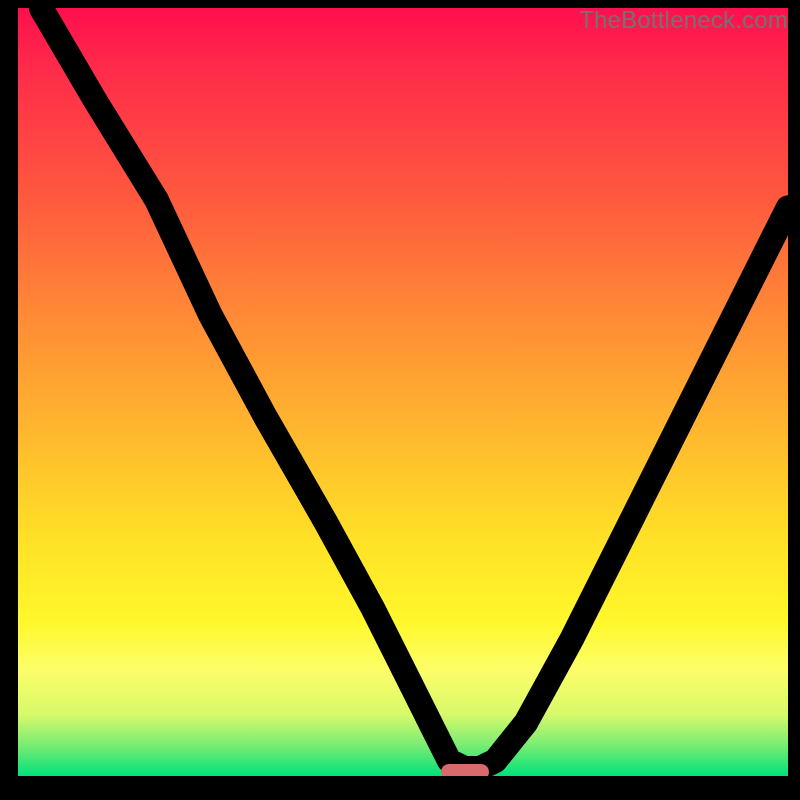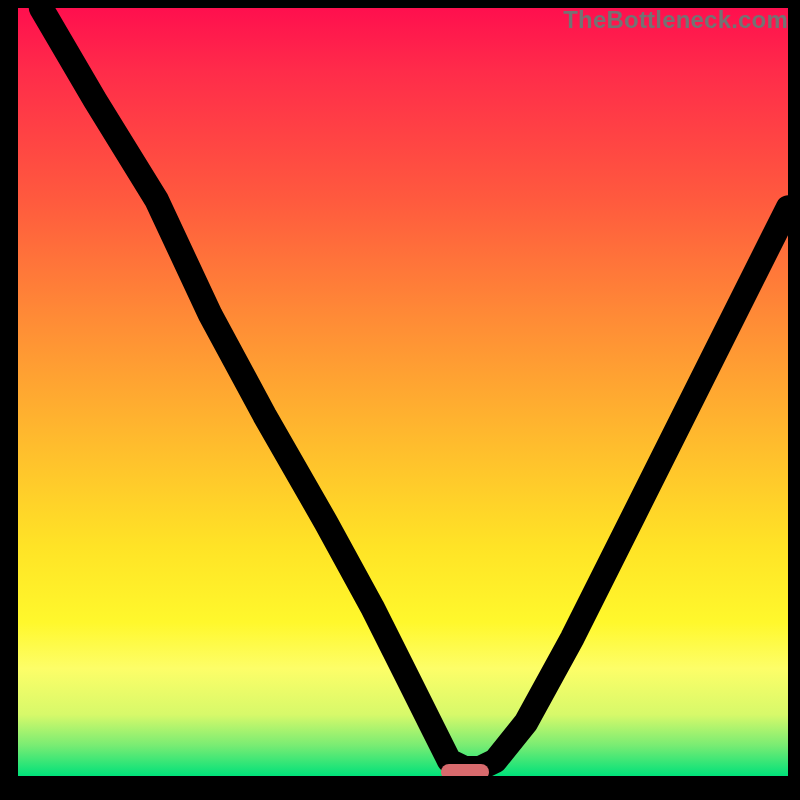--- a/index.html
+++ b/index.html
@@ -16,21 +16,21 @@
     width: 800px;
     height: 800px;
     background: #000;
   }
   .watermark {
     position: absolute;
     top: 6px;
     right: 12px;
     color: #737373;
     font-size: 24px;
-    font-weight: 700;
+    font-weight: 400;
     letter-spacing: 0.2px;
     z-index: 10;
   }
   .plot-area {
     position: absolute;
     left: 18px;
     right: 12px;
     top: 8px;
     bottom: 24px;
     overflow: hidden;

